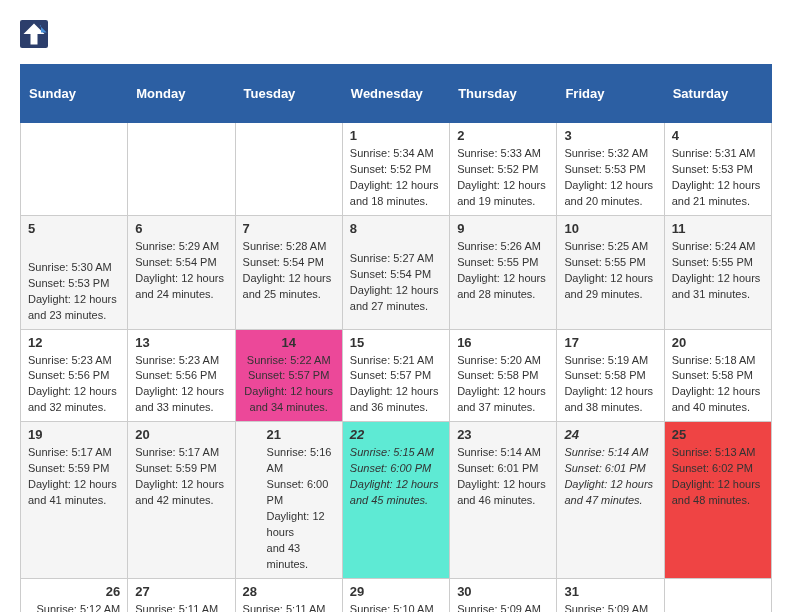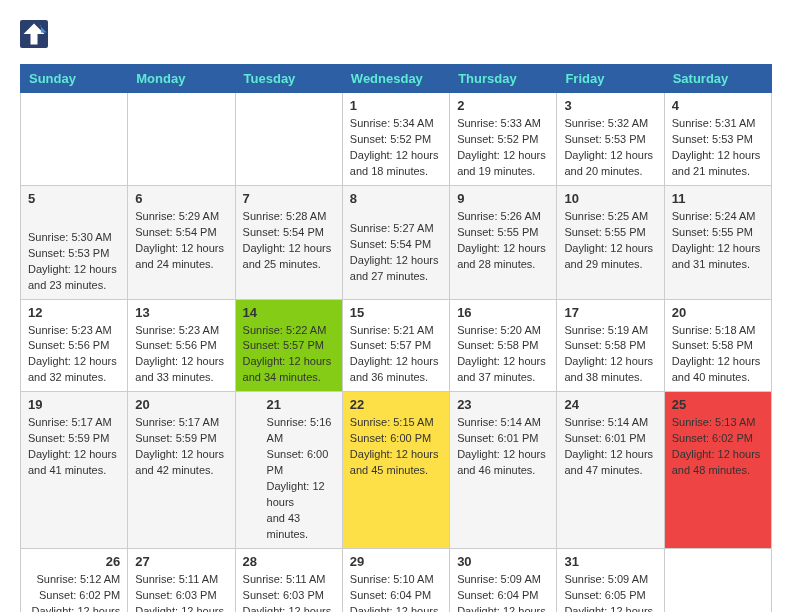--- a/index.html
+++ b/index.html
@@ -46,23 +46,23 @@
       font-size: 16px;
       color: #555;
     }
     .calendar {
       width: 100%;
       border-collapse: collapse;
       border: 1px solid #ccc;
     }
     .calendar th {
       background-color: #2c5fa3;
-      color: #5eead4;
+      color: #ffffff;
       text-align: left;
-      padding: 6px 8px;
+      padding: 21px 8px;
       font-size: 13px;
       font-weight: bold;
       border: 1px solid #2c5fa3;
     }
     .calendar td {
       vertical-align: top;
       padding: 5px 7px;
       font-size: 11px;
       color: #333;
       border: 1px solid #ccc;
@@ -217,21 +217,21 @@
 Daylight: 12 hours
 and 32 minutes.</div>
         </td>
         <td style="background: rgb(255, 255, 255);">
           <span class="day-number">13</span>
           <div class="day-info" style="white-space: pre-line;">Sunrise: 5:23 AM
 Sunset: 5:56 PM
 Daylight: 12 hours
 and 33 minutes.</div>
         </td>
-        <td style="background: #84cc16;">
+        <td style="background: #ec4899; text-align: center;">
           <span class="day-number">14</span>
           <div class="day-info" style="white-space: pre-line;">Sunrise: 5:22 AM
 Sunset: 5:57 PM
 Daylight: 12 hours
 and 34 minutes.</div>
         </td>
         <td style="background: rgb(255, 255, 255);">
           <span class="day-number">15</span>
           <div class="day-info" style="white-space: pre-line;">Sunrise: 5:21 AM
 Sunset: 5:57 PM
@@ -275,35 +275,35 @@
 Daylight: 12 hours
 and 42 minutes.</div>
         </td>
         <td style="background: rgb(245, 245, 245); padding-left: 31px;">
           <span class="day-number">21</span>
           <div class="day-info" style="white-space: pre-line;">Sunrise: 5:16 AM
 Sunset: 6:00 PM
 Daylight: 12 hours
 and 43 minutes.</div>
         </td>
-        <td style="background: #fde047;">
+        <td style="background: #5eead4; font-style: italic;">
           <span class="day-number">22</span>
           <div class="day-info" style="white-space: pre-line;">Sunrise: 5:15 AM
 Sunset: 6:00 PM
 Daylight: 12 hours
 and 45 minutes.</div>
         </td>
         <td style="background: rgb(245, 245, 245);">
           <span class="day-number">23</span>
           <div class="day-info" style="white-space: pre-line;">Sunrise: 5:14 AM
 Sunset: 6:01 PM
 Daylight: 12 hours
 and 46 minutes.</div>
         </td>
-        <td style="background: rgb(245, 245, 245);">
+        <td style="background: rgb(245, 245, 245); font-style: italic;">
           <span class="day-number">24</span>
           <div class="day-info" style="white-space: pre-line;">Sunrise: 5:14 AM
 Sunset: 6:01 PM
 Daylight: 12 hours
 and 47 minutes.</div>
         </td>
         <td style="background: #ef4444;">
           <span class="day-number">25</span>
           <div class="day-info" style="white-space: pre-line;">Sunrise: 5:13 AM
 Sunset: 6:02 PM

